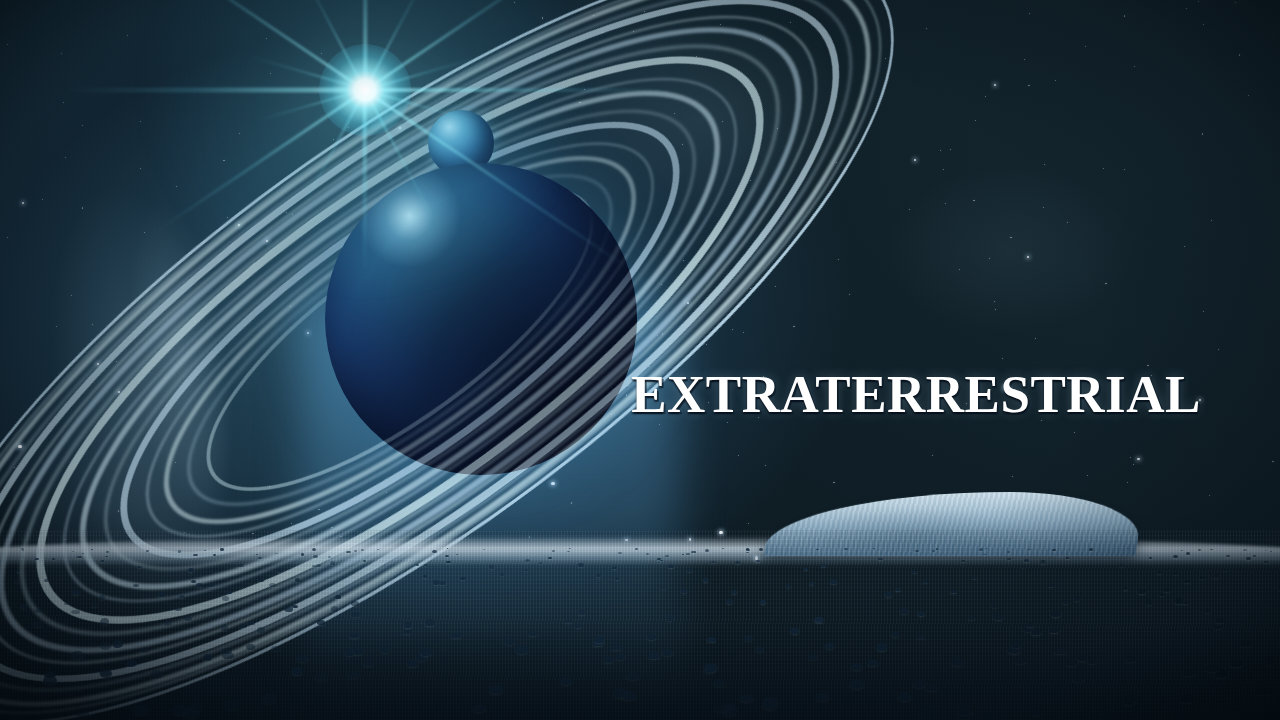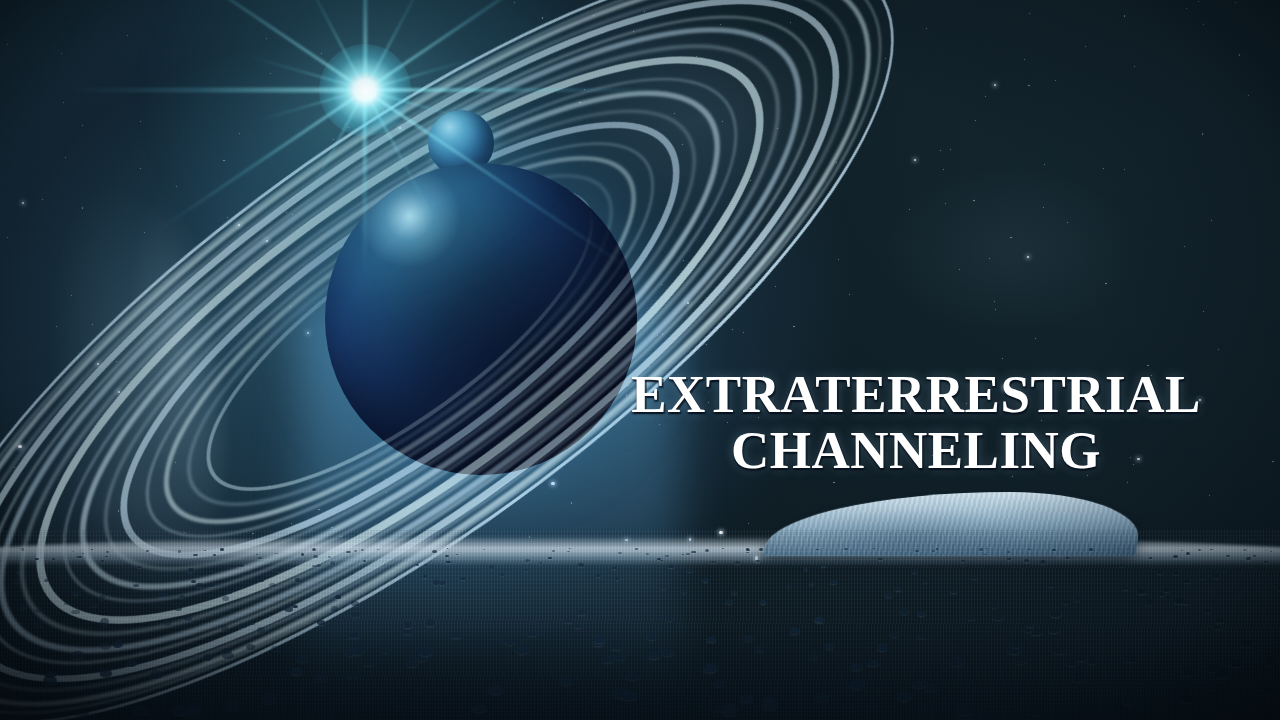--- a/index.html
+++ b/index.html
@@ -858,17 +858,16 @@
       <div class="rock" style="left: 191.2px; top: 579.8px; width: 4.9px; height: 2.8px; background: rgba(20, 44, 65, 0.89); opacity: 0.93;"></div>
       <div class="rock" style="left: 290.8px; top: 666.6px; width: 12.6px; height: 8.5px; background: rgba(20, 44, 65, 0.89); opacity: 0.99;"></div>
       <div class="rock" style="left: 1040.3px; top: 561.1px; width: 5.3px; height: 3px; background: rgba(15, 32, 48, 0.776); opacity: 0.7;"></div>
     </div>
   <div id="ground-tint"></div>
 
   <div class="layer" id="vignette"></div>
 
   <div id="title-block">
     <span class="title-line">EXTRATERRESTRIAL</span>
-    <span class="title-line">CHANNELING</span>
   </div>
 
 
 </div>
 
 </body></html>

